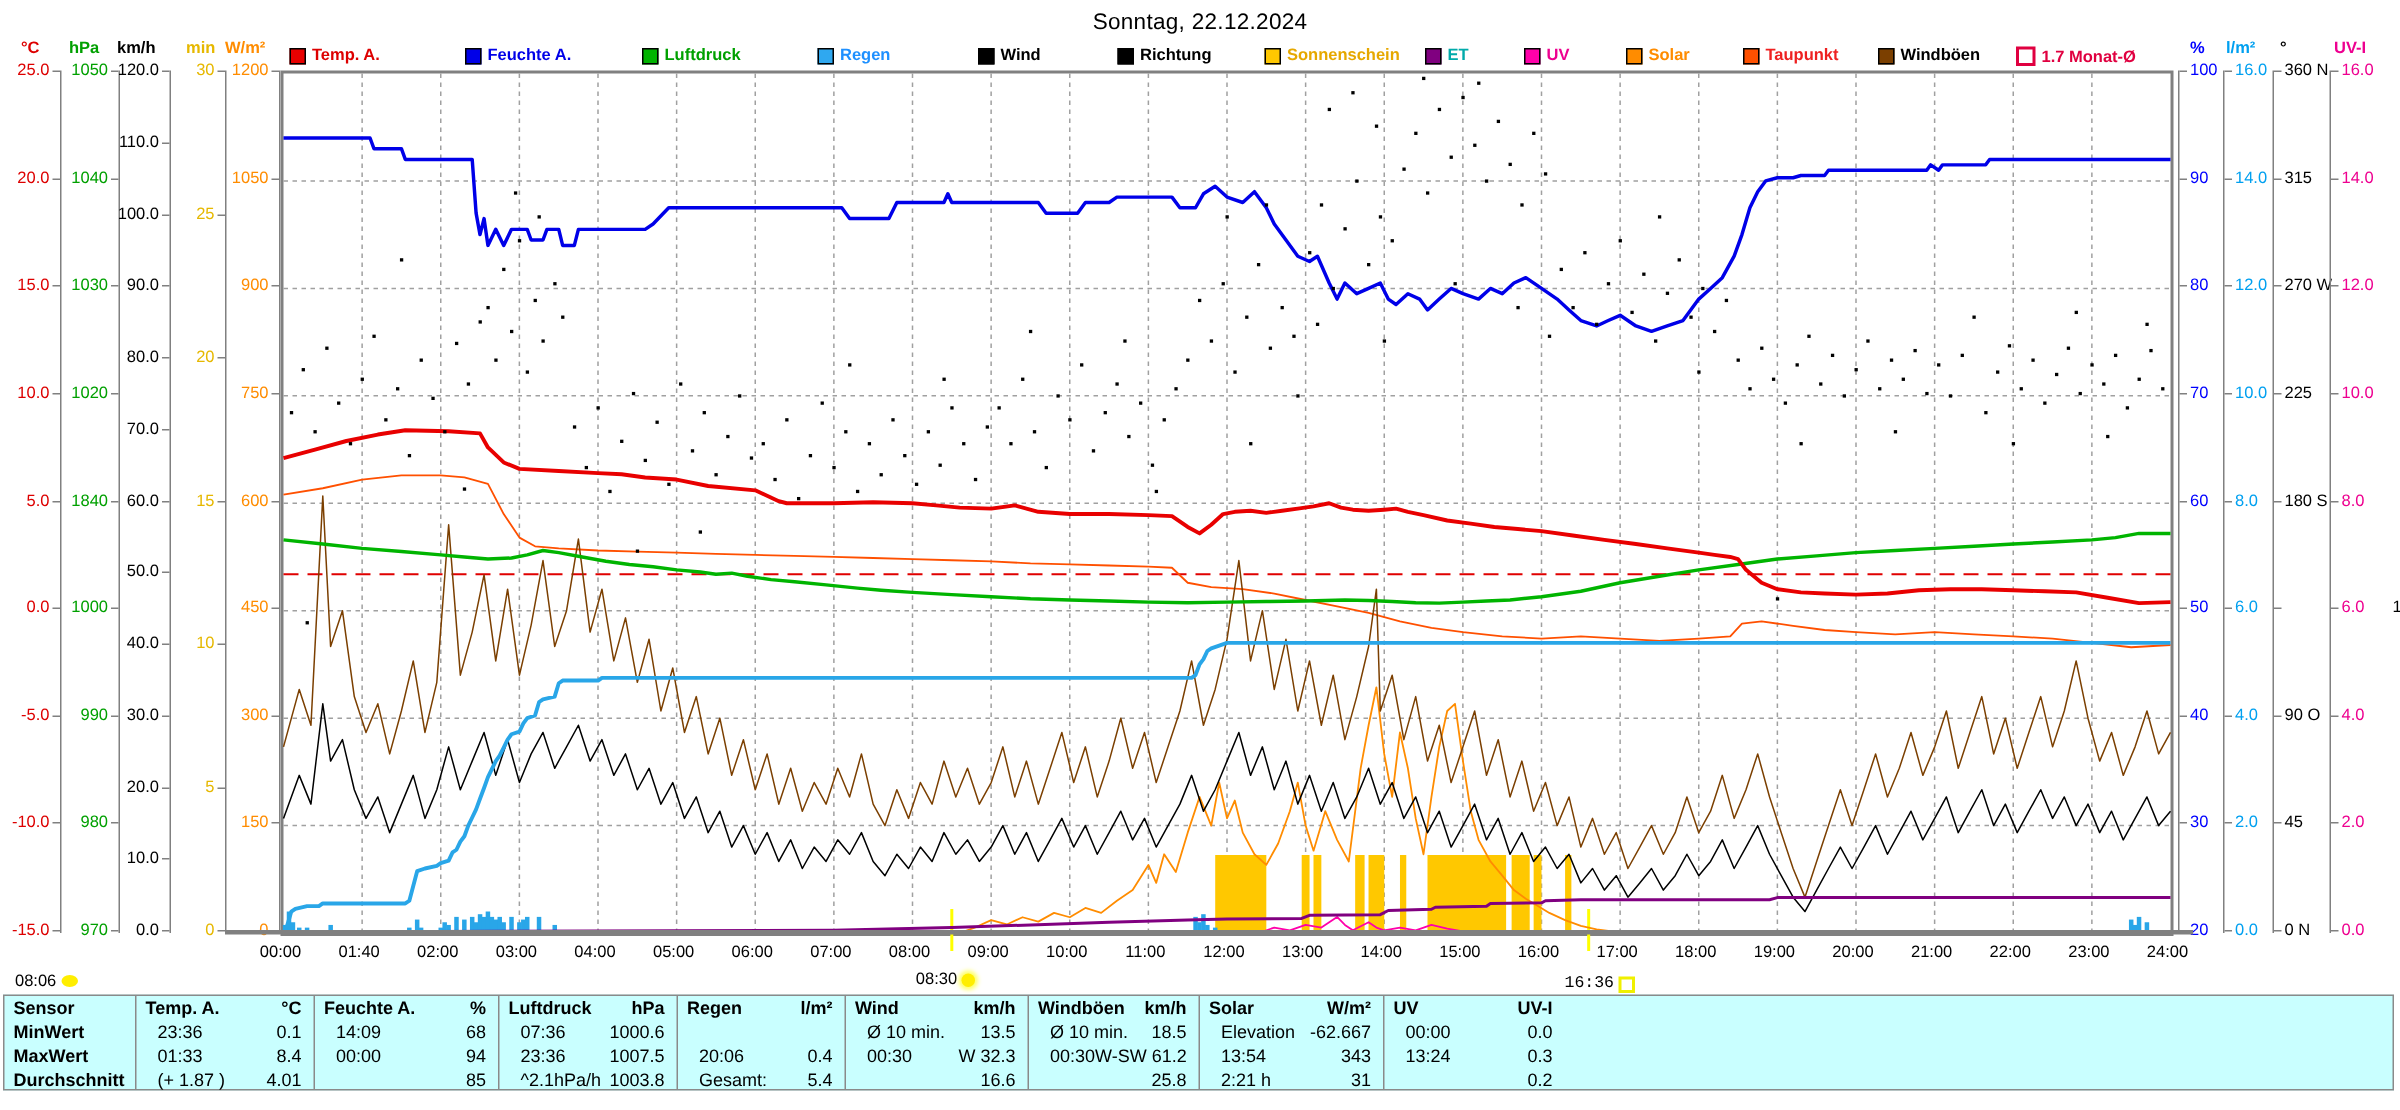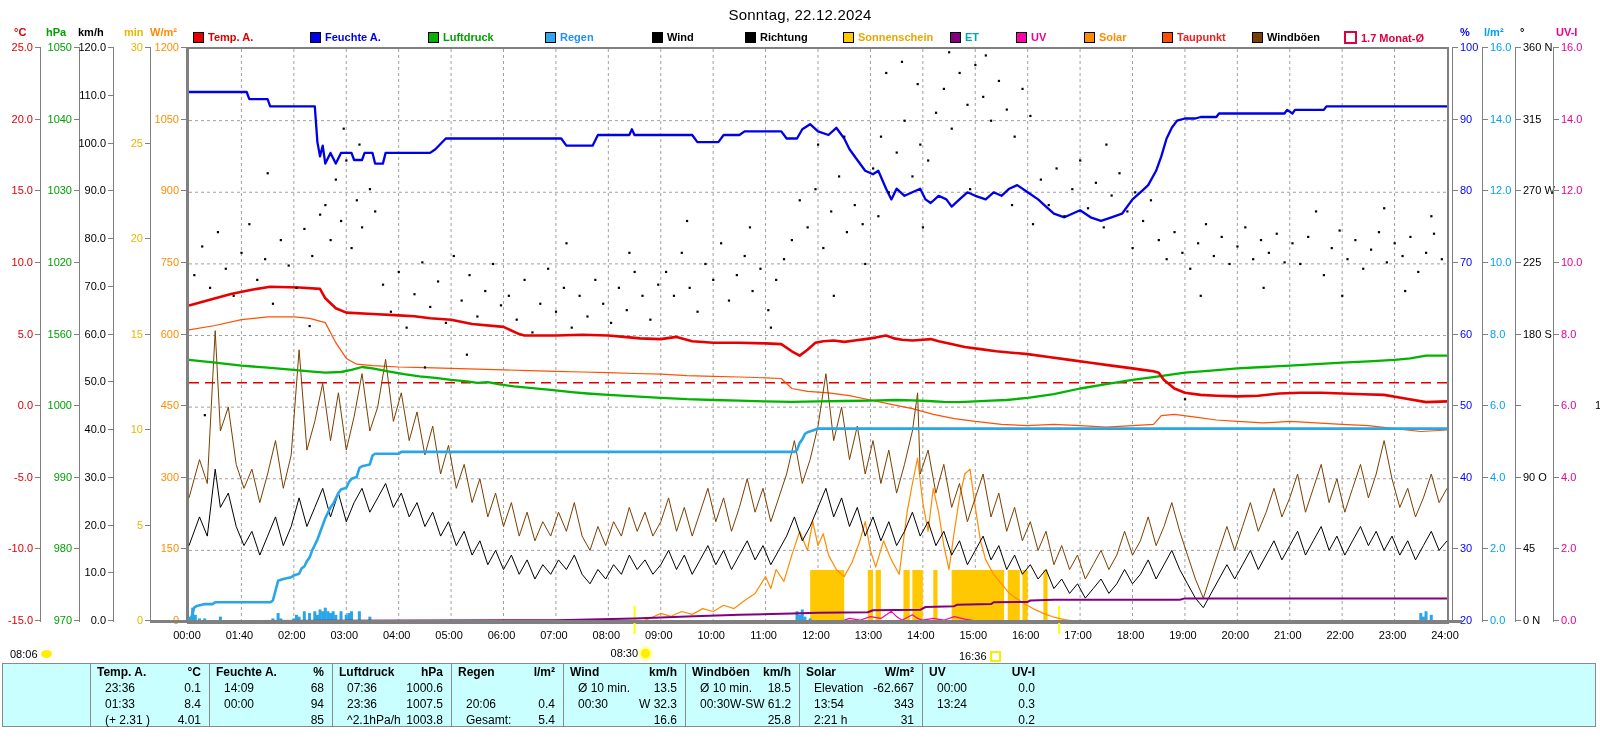--- a/index.html
+++ b/index.html
@@ -117,21 +117,21 @@
     <div class="unit" style="left: 46px; color: rgb(0, 160, 0);">hPa</div>
     <div class="tick" style="top: 47px; left: 74px;"></div>
     <div class="axlab" style="top: 42px; color: rgb(0, 160, 0); right: 1528px;">1050</div>
     <div class="tick" style="top: 118.625px; left: 74px;"></div>
     <div class="axlab" style="top: 113.625px; color: rgb(0, 160, 0); right: 1528px;">1040</div>
     <div class="tick" style="top: 190.25px; left: 74px;"></div>
     <div class="axlab" style="top: 185.25px; color: rgb(0, 160, 0); right: 1528px;">1030</div>
     <div class="tick" style="top: 261.875px; left: 74px;"></div>
     <div class="axlab" style="top: 256.875px; color: rgb(0, 160, 0); right: 1528px;">1020</div>
     <div class="tick" style="top: 333.5px; left: 74px;"></div>
-    <div class="axlab" style="top: 328.5px; color: rgb(0, 160, 0); right: 1528px;">1560</div>
+    <div class="axlab" style="top: 328.5px; color: rgb(0, 160, 0); right: 1528px;">1840</div>
     <div class="tick" style="top: 405.125px; left: 74px;"></div>
     <div class="axlab" style="top: 400.125px; color: rgb(0, 160, 0); right: 1528px;">1000</div>
     <div class="tick" style="top: 476.75px; left: 74px;"></div>
     <div class="axlab" style="top: 471.75px; color: rgb(0, 160, 0); right: 1528px; margin-left: 40px;">990</div>
     <div class="tick" style="top: 548.375px; left: 74px;"></div>
     <div class="axlab" style="top: 543.375px; color: rgb(0, 160, 0); right: 1528px;">980</div>
     <div class="tick" style="top: 620px; left: 74px;"></div>
     <div class="axlab" style="top: 615px; color: rgb(0, 160, 0); right: 1528px;">970</div>
     <div class="axline" style="left: 113px; top: 47px; height: 575px;"></div>
     <div class="unit" style="left: 78px; color: rgb(0, 0, 0);">km/h</div>
@@ -610,41 +610,47 @@
 <div class="baseline"></div>
 
 <div class="smark" style="left:10px;top:648px;">
   <span>08:06</span>
   <span class="moon-ic"></span>
 </div>
 <div class="smark" id="sunrise" style="left: 610.542px; top: 647px;">
   <span>08:30</span>
   <span class="sun-ic"></span>
 </div>
-<div class="smark" id="sunset" style="left: 959px; top: 650px;">
+<div class="smark" id="sunset" style="left: 1043px; top: 650px; font-family: Liberation Mono, monospace;">
   <span>16:36</span>
   <span class="set-ic"></span>
 </div>
 
 <div class="tbl" id="stats">
+    <div class="col0" style="position: absolute; left: 0px; top: 0px; width: 87px;">
+      <div class="trow">Sensor</div>
+      <div class="trow">MinWert</div>
+      <div class="trow">MaxWert</div>
+      <div class="trow">Durchschnitt</div>
+    </div>
     <div class="tgrp" style="left: 87px; width: 119px;">
       <div class="trow thead">
         <div class="tname">Temp. A.</div>
         <div class="tunit">°C</div>
       </div>
       <div class="trow">
         <div class="tl">23:36</div>
         <div class="tv">0.1</div>
       </div>
       <div class="trow">
         <div class="tl">01:33</div>
         <div class="tv">8.4</div>
       </div>
       <div class="trow">
-        <div class="tl">(+ 2.31 )</div>
+        <div class="tl">(+ 1.87 )</div>
         <div class="tv">4.01</div>
       </div>
     </div>
     <div class="tgrp" style="left: 206px; width: 123px;">
       <div class="trow thead">
         <div class="tname">Feuchte A.</div>
         <div class="tunit">%</div>
       </div>
       <div class="trow">
         <div class="tl">14:09</div>

